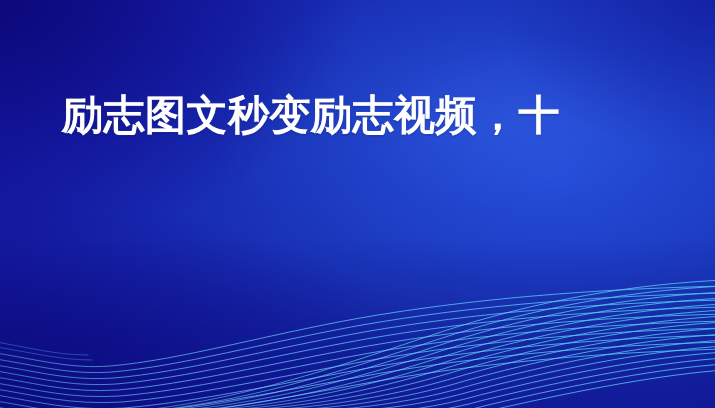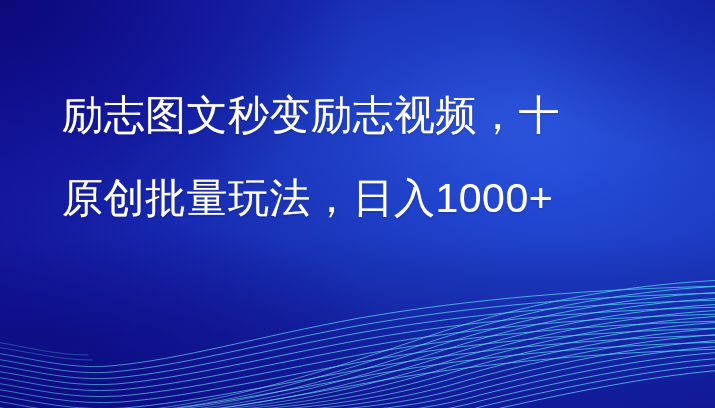--- a/index.html
+++ b/index.html
@@ -71,21 +71,21 @@
     width: 715px;
     height: 408px;
     display: flex;
     flex-direction: column;
     justify-content: flex-start;
     padding-top: 74px;
     box-sizing: border-box;
   }
   .line {
     color: #ffffff;
-    font-weight: 400;
+    font-weight: 700;
     font-size: 41px;
     line-height: 83px;
     letter-spacing: 0.5px;
     padding-left: 62px;
     padding-right: 28px;
     white-space: nowrap;
     text-shadow:
       0 0 1px rgba(255,255,255,0.45),
       0 1px 2px rgba(6,10,70,0.35);
     font-family: "Liberation Sans", "DejaVu Sans", sans-serif;
@@ -159,16 +159,15 @@
         <g stroke="#5fd2f0" stroke-width="0.7" opacity="0.45">
           <path d="M -10 346 C 30 352, 58 360, 92 360"></path>
           <path d="M -10 341 C 28 347, 54 355, 88 355"></path>
         </g>
       </g>
     </svg>
   </div>
 
   <div class="headline">
     <div class="line line-1">励志图文秒变励志视频，十</div>
-    <div class="line line-3">原创批量玩法，日入1000+</div>
   </div>
 
 </div>
 
 </body></html>

